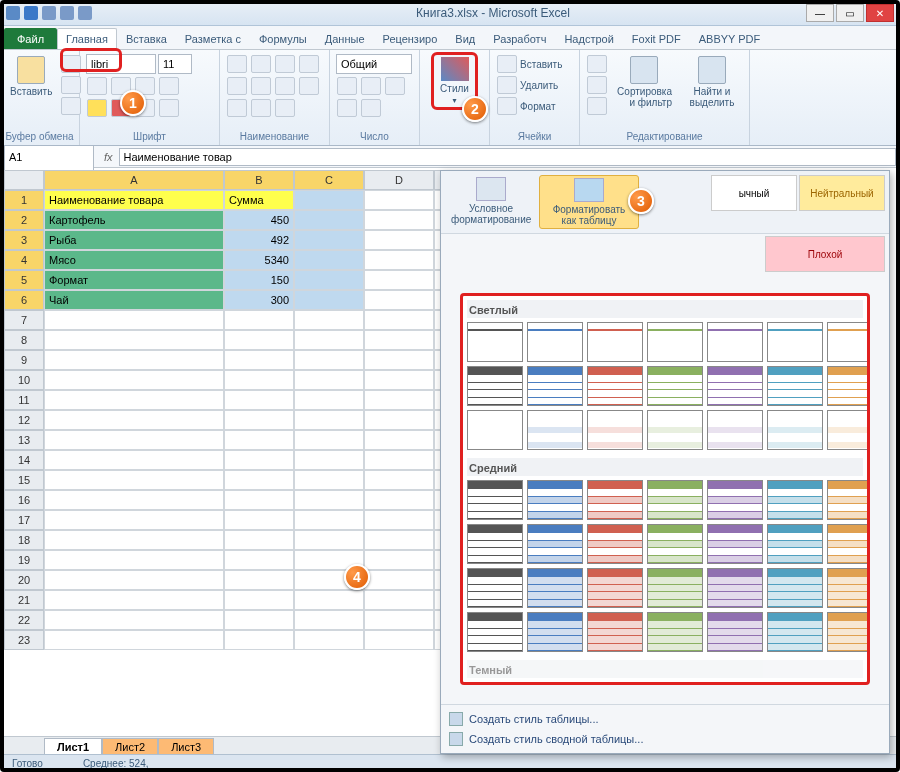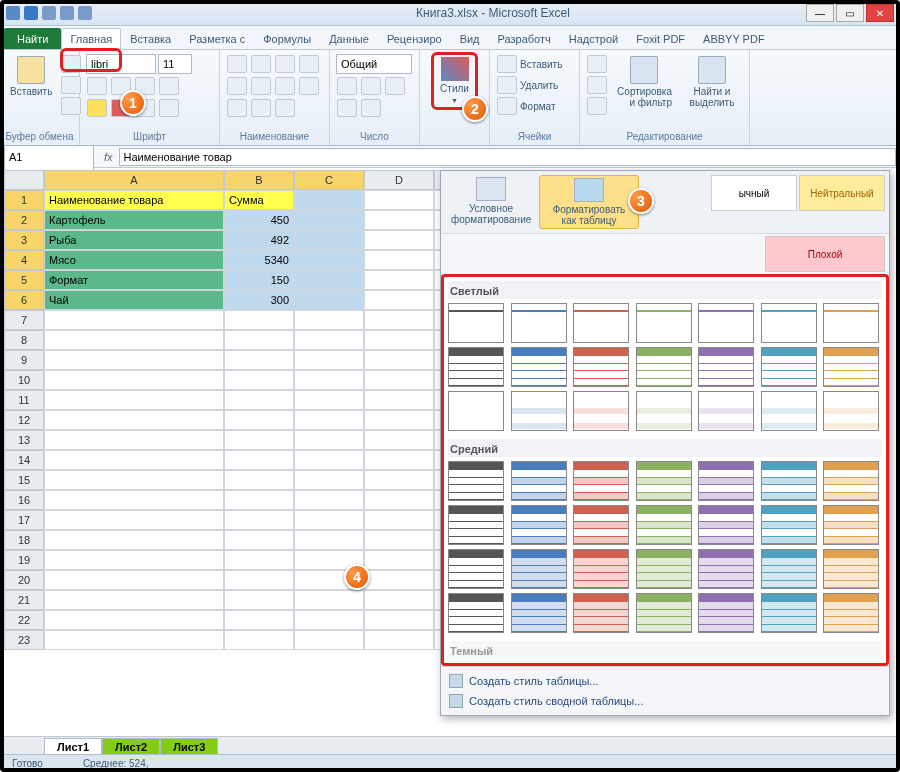--- a/index.html
+++ b/index.html
@@ -56,34 +56,34 @@
 .rh { width: 40px; background: #e8ecf0; border: 1px solid #c0c8d0; font-size: 11px; text-align: center; color: #333; line-height: 18px; }
 .rh.sel { background: #f8d568; }
 .cell { height: 20px; border: 1px solid #d0d6dc; font-size: 11px; padding: 0 4px; line-height: 18px; overflow: hidden; white-space: nowrap; }
 .cell.hdr { background: #ffff4d; font-weight: normal; }
 .cell.selA { background: #5bb88a; }
 .cell.selB { background: #bfd9ef; text-align: right; }
 .cell.selC { background: #bfd9ef; }
 
 
 .sheettabs { position: absolute; bottom: 16px; left: 4px; right: 4px; height: 20px; background: #e8ecf0; border-top: 1px solid #c0c8d0; display: flex; align-items: center; padding-left: 40px; gap: 0; }
-.sheettab { font-size: 11px; padding: 2px 12px; border: 1px solid #b0bac6; background: #84cc16; cursor: pointer; font-weight: bold; }
+.sheettab { font-size: 11px; padding: 2px 12px; border: 1px solid #b0bac6; background: #fdba74; cursor: pointer; }
 .sheettab.active { background: #fff; font-weight: bold; }
 .statusbar { position: absolute; bottom: 0; left: 4px; right: 4px; height: 18px; background: #dbe5f0; border-top: 1px solid #b0c0d0; display: flex; align-items: center; font-size: 10px; color: #3b5b7a; padding: 0 8px; gap: 40px; }
 
 
 .styles-popup { position: absolute; top: 170px; left: 440px; width: 450px; background: #f4f6f9; border: 1px solid #9aaabb; box-shadow: 2px 3px 8px rgba(0,0,0,.3); z-index: 50; }
 .popup-head { display: flex; gap: 2px; padding: 4px; border-bottom: 1px solid #d0d8e0; background: #eef2f7; }
 .popup-btn { display: flex; flex-direction: column; align-items: center; font-size: 10px; color: #3b5b7a; padding: 2px 6px; cursor: pointer; }
 .popup-btn.active { background: #ffe08a; border: 1px solid #e0b040; border-radius: 3px; }
 .popup-btn .gicon { width: 30px; height: 24px; background: #dce6f0; border: 1px solid #aac; margin-bottom: 2px; }
 .quick-styles { display: flex; gap: 2px; margin-left: auto; }
 .qstyle { width: 86px; height: 36px; border: 1px solid #ccc; font-size: 10px; display: flex; align-items: center; justify-content: center; }
 
-.gallery { padding: 4px; border: 3px solid #e02020; border-radius: 4px; margin: 0; max-height: 440px; overflow: hidden; background: #fff; }
+.gallery { padding: 4px; border: 3px solid #e02020; border-radius: 4px; margin: 19px; max-height: 440px; overflow: hidden; background: #fff; }
 .gal-section-label { font-size: 11px; font-weight: bold; color: #555; padding: 4px 2px 2px; background: #f0f2f5; }
 .gal-grid { display: grid; grid-template-columns: repeat(7, 1fr); gap: 4px; padding: 4px 0 8px; }
 .swatch { width: 56px; height: 40px; border: 1px solid #888; background: #fff; cursor: pointer; display: flex; flex-direction: column; }
 .swatch .srow { flex: 1; border-bottom: 1px solid rgba(0,0,0,.2); }
 .swatch .shead { height: 8px; }
 .popup-footer { padding: 4px 8px; border-top: 1px solid #d0d8e0; font-size: 11px; color: #2a4a7a; background: #f4f6f9; text-align: center; }
 .popup-footer div { padding: 3px 0; cursor: pointer; display: flex; align-items: center; gap: 6px; }
 .popup-footer .fic { width: 14px; height: 14px; background: #c8d8ea; border: 1px solid #8aa; }
 
 
@@ -103,21 +103,21 @@
   </div>
   <div class="title">Книга3.xlsx - Microsoft Excel</div>
   <div class="winbtns">
     <div class="winbtn">—</div>
     <div class="winbtn">▭</div>
     <div class="winbtn close">✕</div>
   </div>
 </div>
 
 <div class="tabs">
-  <div class="tab file">Найти</div>
+  <div class="tab file">Файл</div>
   <div class="tab active">Главная</div>
   <div class="tab">Вставка</div>
   <div class="tab">Разметка с</div>
   <div class="tab">Формулы</div>
   <div class="tab">Данные</div>
   <div class="tab">Рецензиро</div>
   <div class="tab">Вид</div>
   <div class="tab">Разработч</div>
   <div class="tab">Надстрой</div>
   <div class="tab">Foxit PDF</div>

